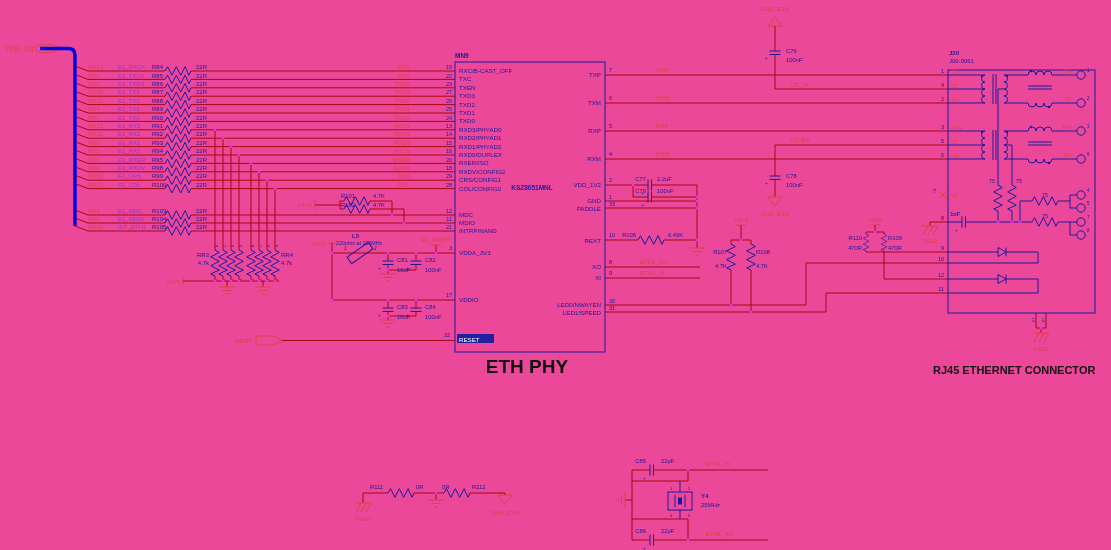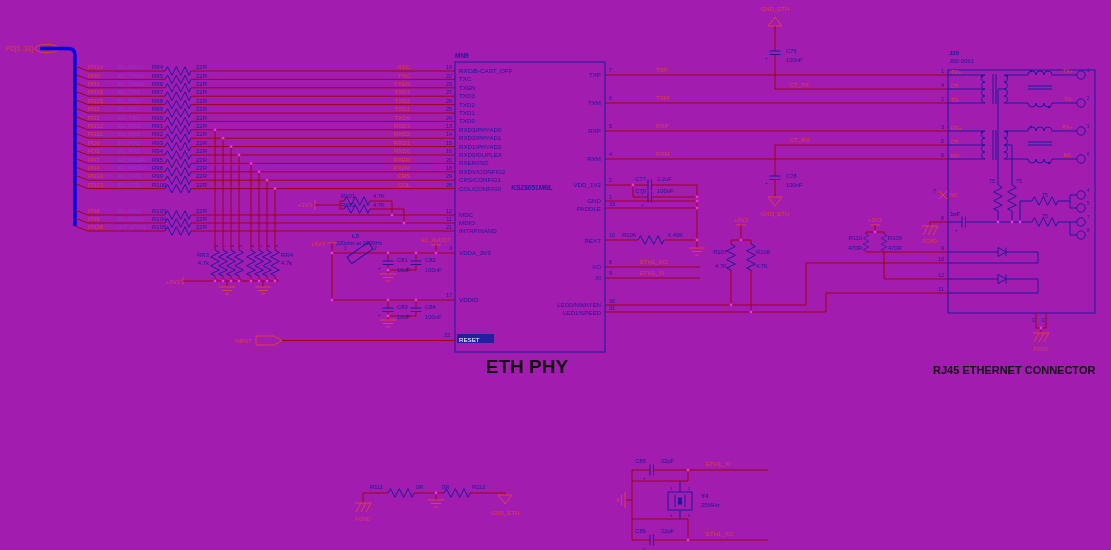--- a/index.html
+++ b/index.html
@@ -1,16 +1,16 @@
 <!DOCTYPE html>
 <html style="--wire: #A00000; --navy: #1A1AA0; --lbl: #E04040; --purple: #9933CC; --bus: #0000E0; --dot: #EE30EE; --hl: #2020A0;"><head>
 <meta charset="utf-8">
 <style>
   html,body{margin:0;padding:0;background:#ffffff;}
-  #canvas{position:relative;width:1111px;height:550px;background:#a21caf;overflow:hidden;}
+  #canvas{position:relative;width:1111px;height:550px;background:#ec4899;overflow:hidden;}
   svg{position:absolute;left:0;top:0;}
   text{font-family:"Liberation Sans", sans-serif;}
   .w{stroke:var(--wire);stroke-width:0.9;fill:none;}
   .nv{stroke:var(--navy);stroke-width:1;fill:none;}
   .bus{stroke:var(--bus);stroke-width:3.4;fill:none;}
   .gr{stroke:var(--lbl);stroke-width:1;fill:none;}
   .tr{fill:var(--lbl);}
   .tp{fill:var(--purple);}
   .tn{fill:var(--navy);}
   .tk{fill:#111111;font-weight:bold;}

